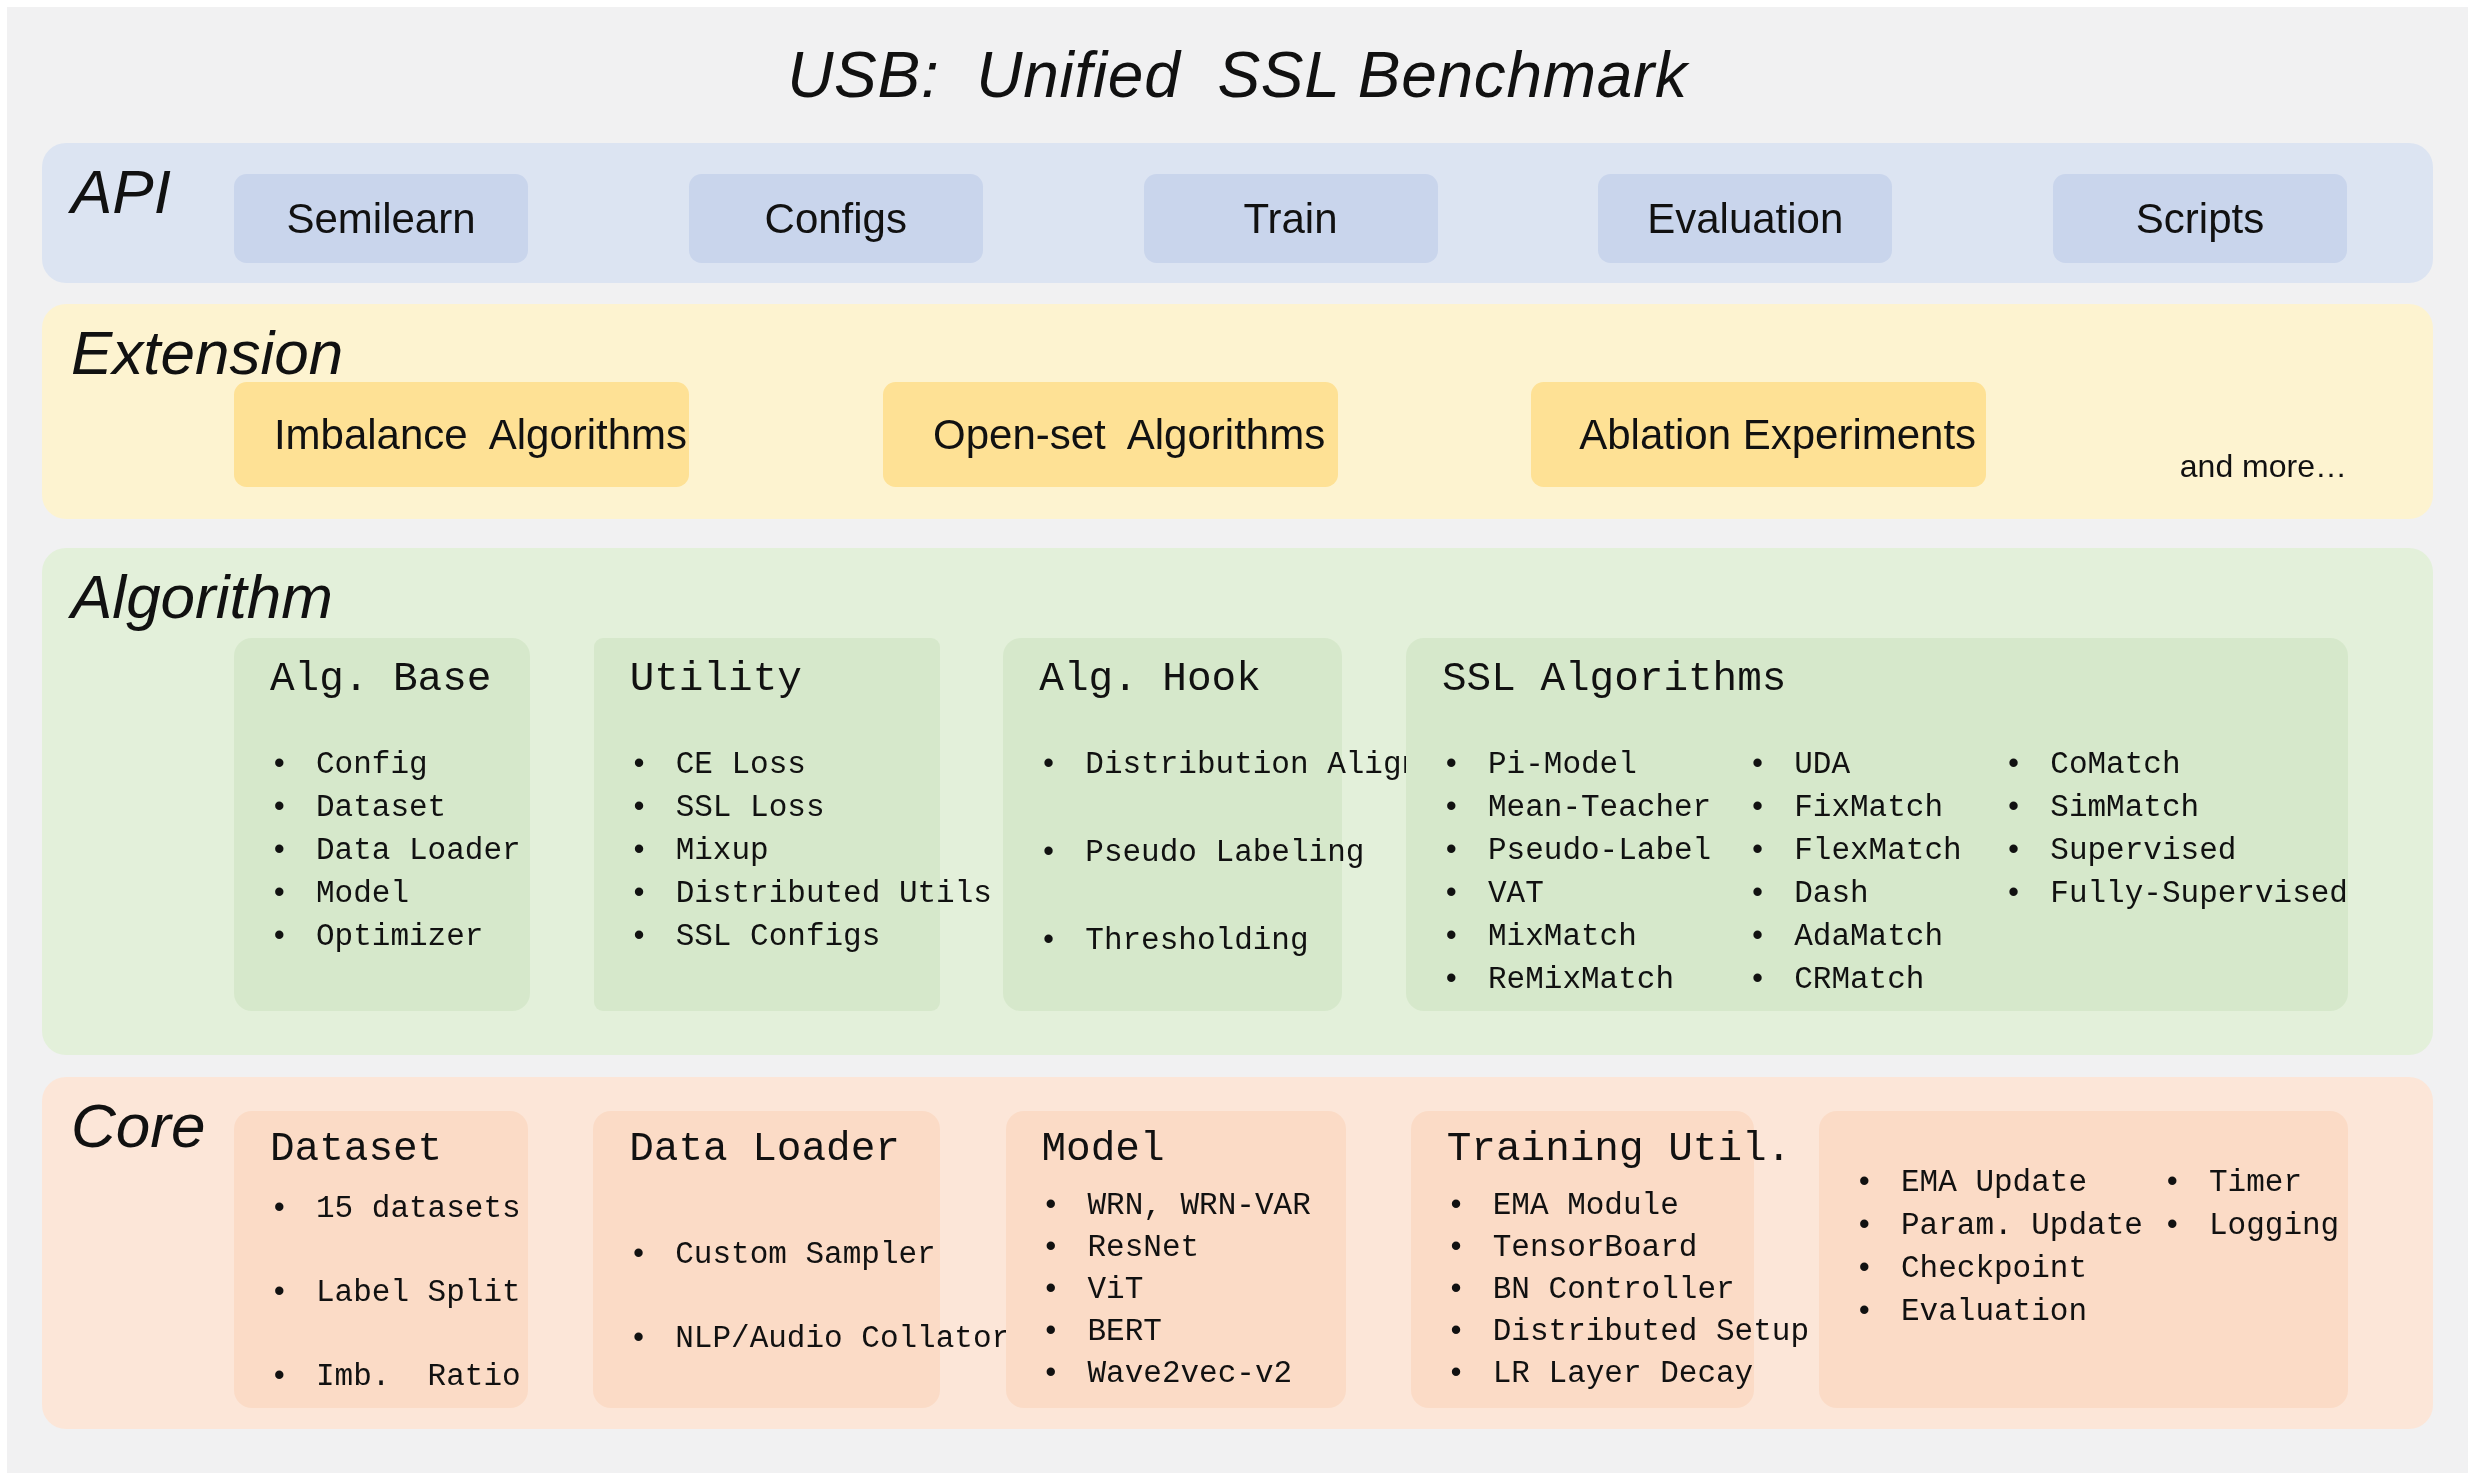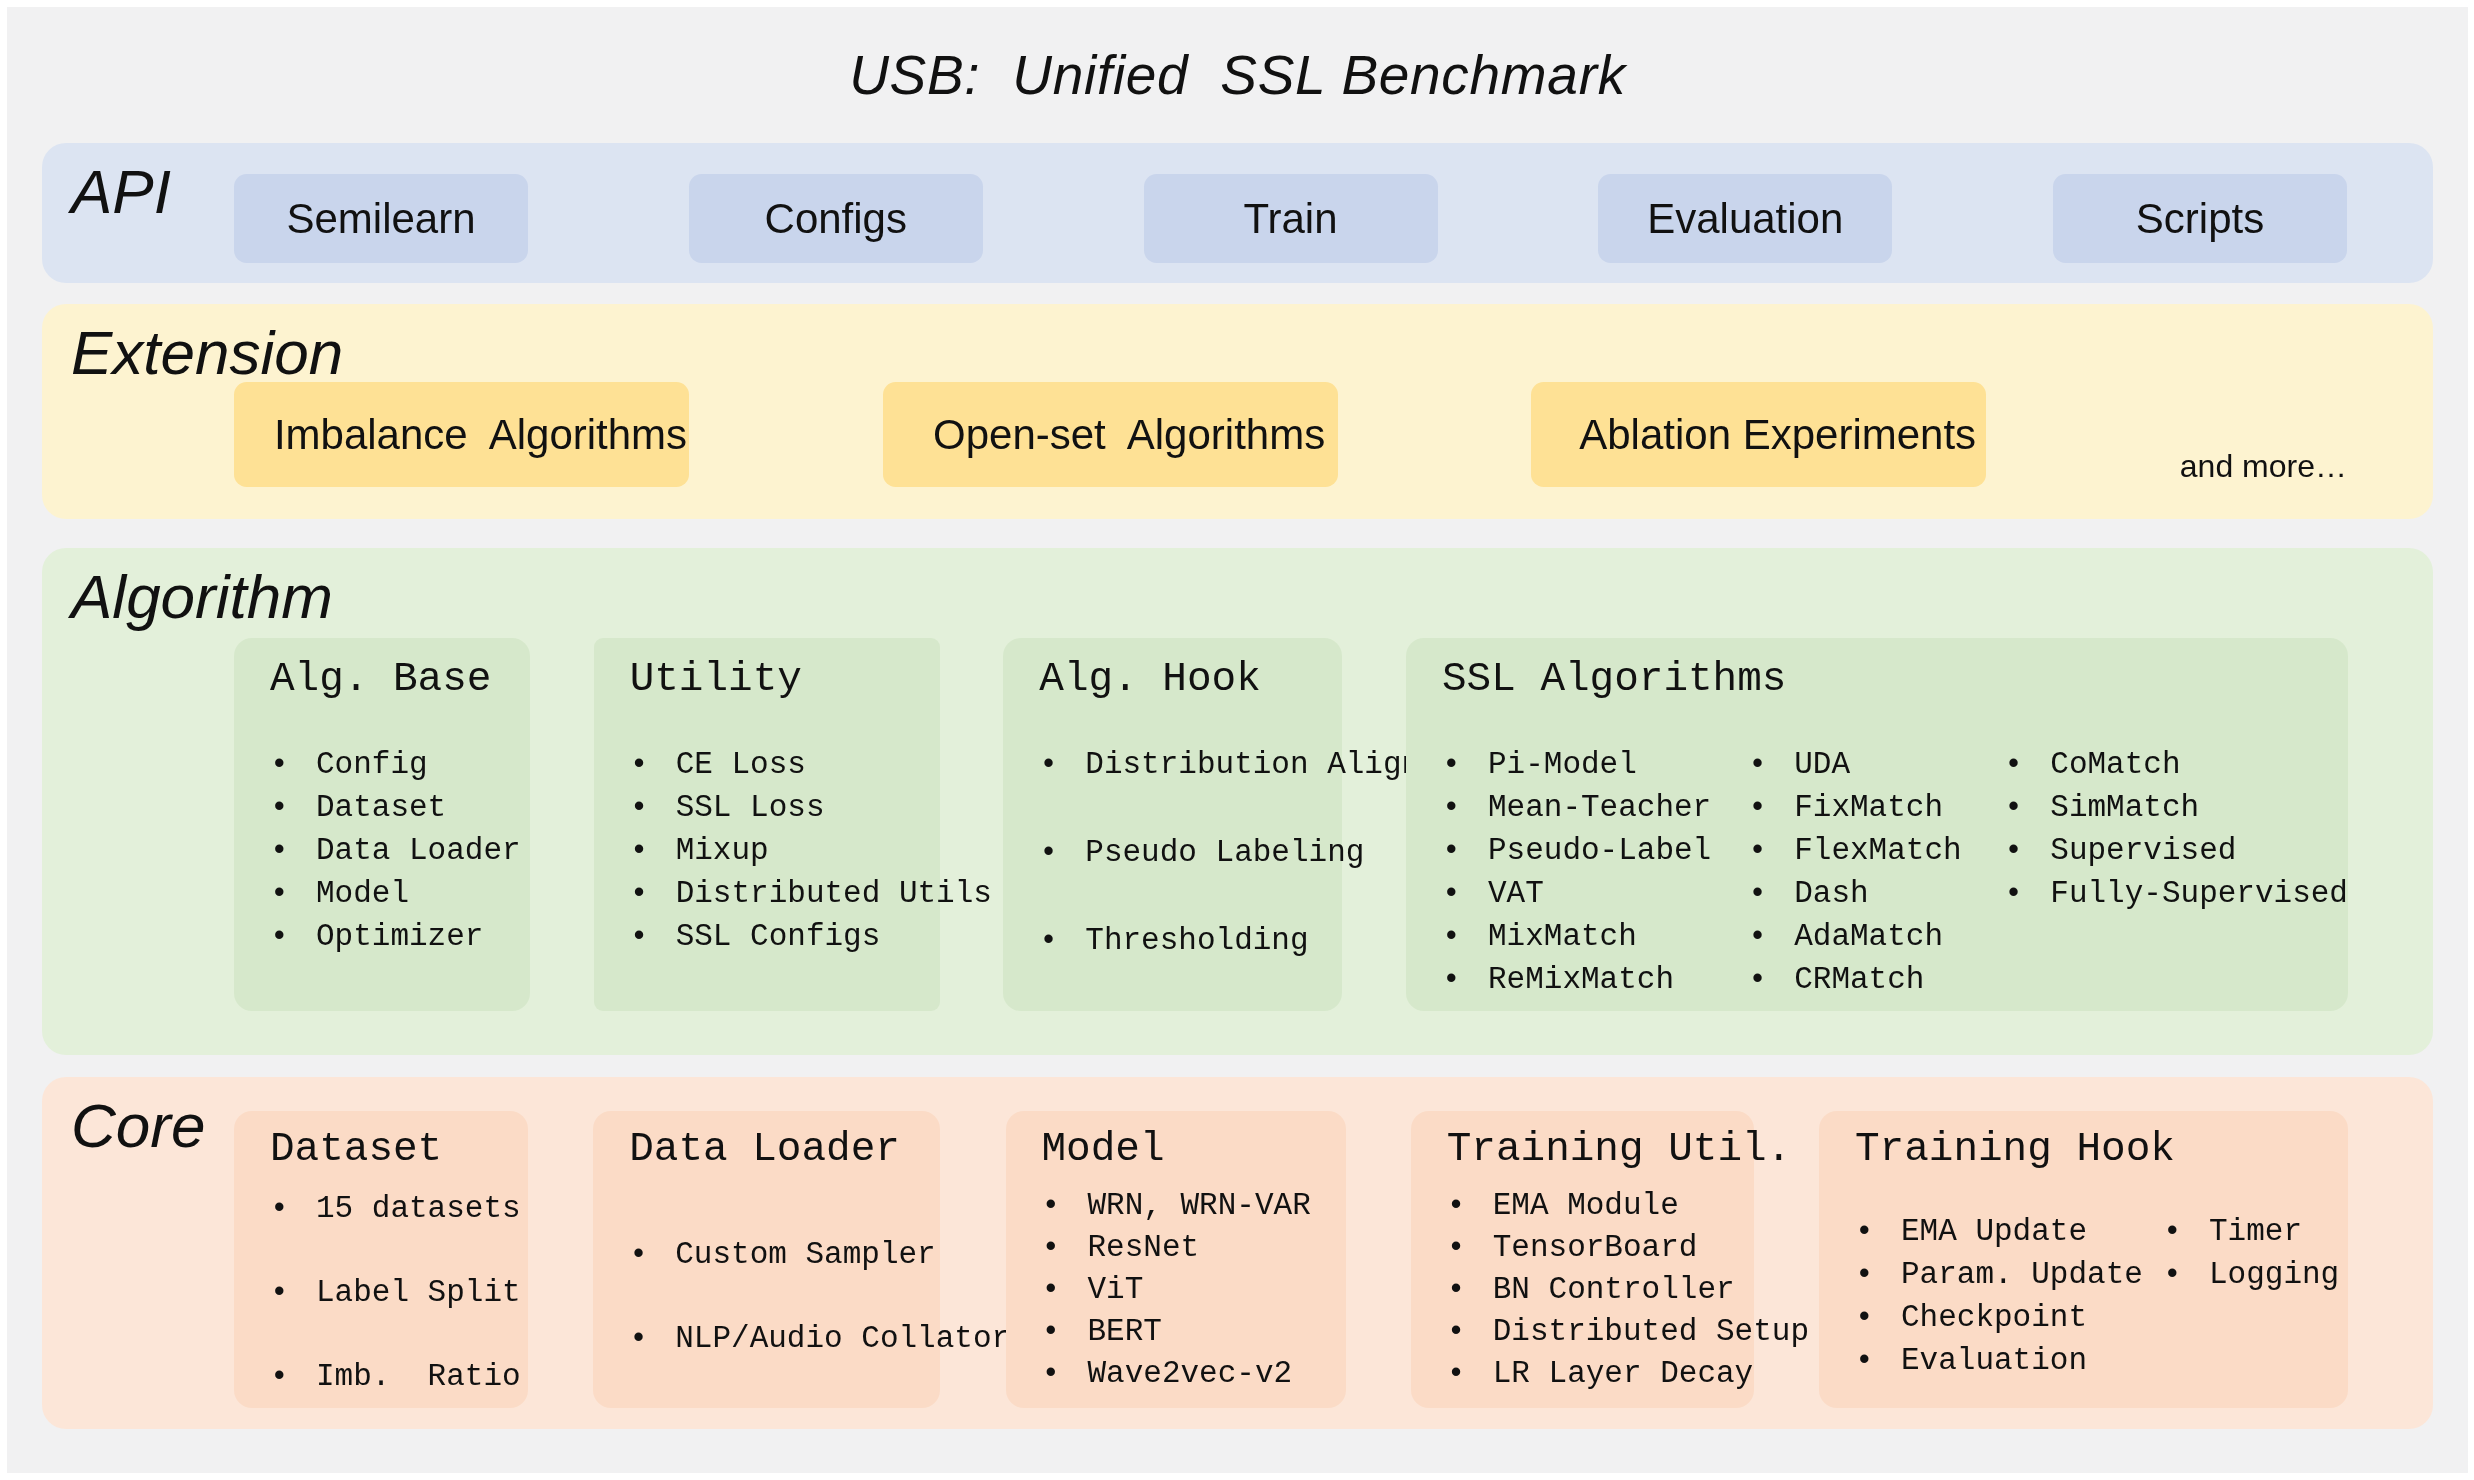--- a/index.html
+++ b/index.html
@@ -14,21 +14,21 @@
   html,body{background:#ffffff;}
   body{
     width:2475px;height:1480px;position:relative;overflow:hidden;
     font-family:"Liberation Sans",sans-serif;color:var(--text,#111);
   }
   .slide{
     position:absolute;left:7px;top:7px;width:2461px;height:1466px;
     background:var(--canvas-bg,#f1f1f2);
   }
   .title-row{height:136px;display:flex;align-items:center;justify-content:center;}
-  .fig-title{font-size:55px;font-style:italic;letter-spacing:0.7px;white-space:pre;}
+  .fig-title{font-size:64px;font-style:italic;letter-spacing:0.7px;white-space:pre;}
 
   .band{position:relative;margin:0 35px;border-radius:24px;}
   .band-label{
     position:absolute;left:29px;top:12.6px;
     font-size:62px;font-style:italic;white-space:pre;
   }
   .band-api{height:140px;background:var(--api-band,#dce4f2);}
   .band-ext{height:215px;margin-top:21px;background:var(--extension-band,#fdf3d0);}
   .band-algo{height:507px;margin-top:29px;background:var(--algorithm-band,#e3f0da);}
   .band-core{height:352px;margin-top:22.4px;background:var(--core-band,#fce6d8);}
@@ -211,21 +211,20 @@
         <div class="bullets mt-model">
           <div class="bullet"><span class="dot">•</span><span>EMA Module</span></div>
           <div class="bullet"><span class="dot">•</span><span>TensorBoard</span></div>
           <div class="bullet"><span class="dot">•</span><span>BN Controller</span></div>
           <div class="bullet"><span class="dot">•</span><span>Distributed Setup</span></div>
           <div class="bullet"><span class="dot">•</span><span>LR Layer Decay</span></div>
         </div>
       </div>
 
       <div class="card card-core w-thook">
-        <div class="card-title">Training Hook</div>
         <div class="cols mt-hook">
           <div class="bullets col-hook-1">
             <div class="bullet"><span class="dot">•</span><span>EMA Update</span></div>
             <div class="bullet"><span class="dot">•</span><span>Param. Update</span></div>
             <div class="bullet"><span class="dot">•</span><span>Checkpoint</span></div>
             <div class="bullet"><span class="dot">•</span><span>Evaluation</span></div>
           </div>
           <div class="bullets col-hook-2">
             <div class="bullet"><span class="dot">•</span><span>Timer</span></div>
             <div class="bullet"><span class="dot">•</span><span>Logging</span></div>

